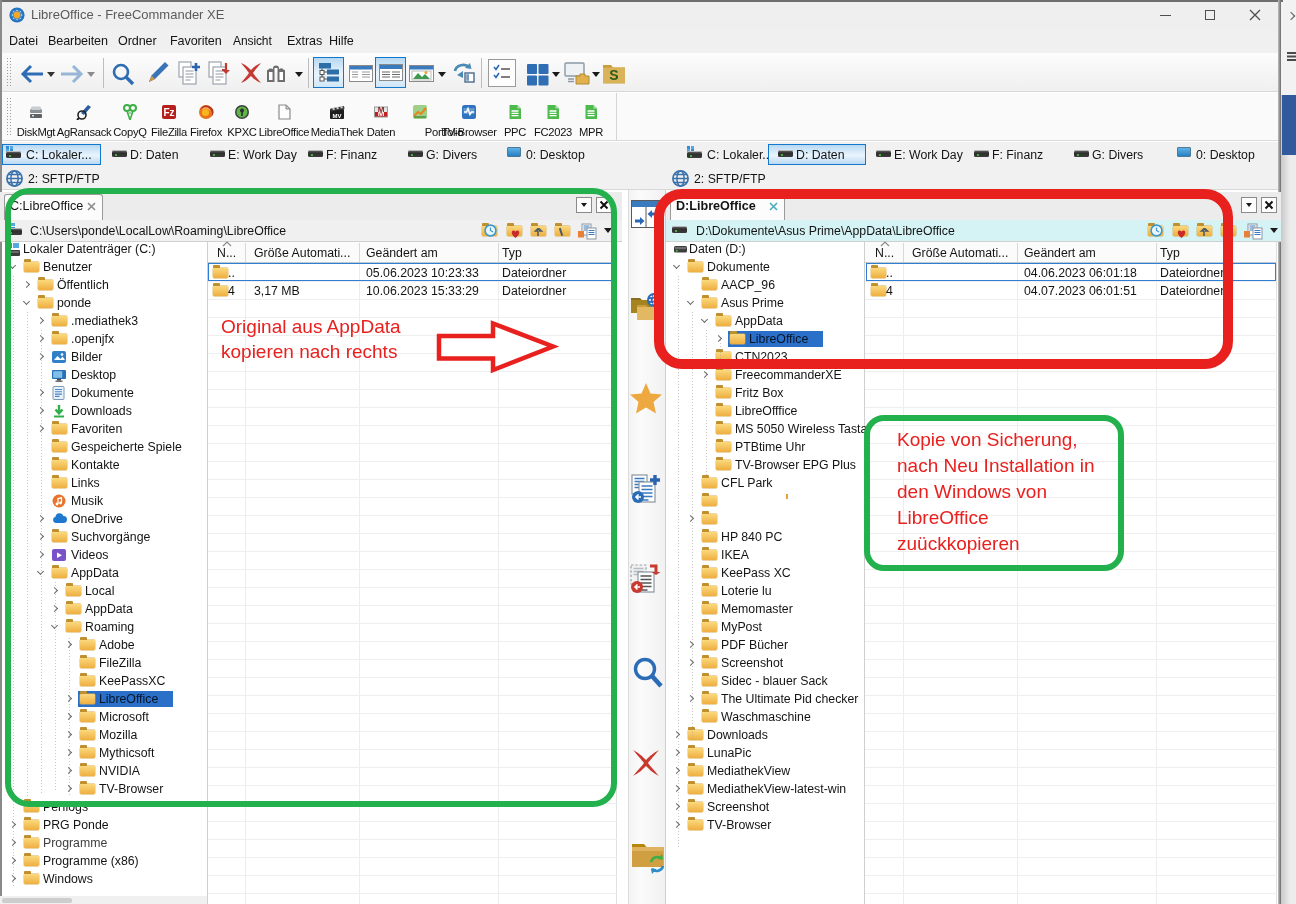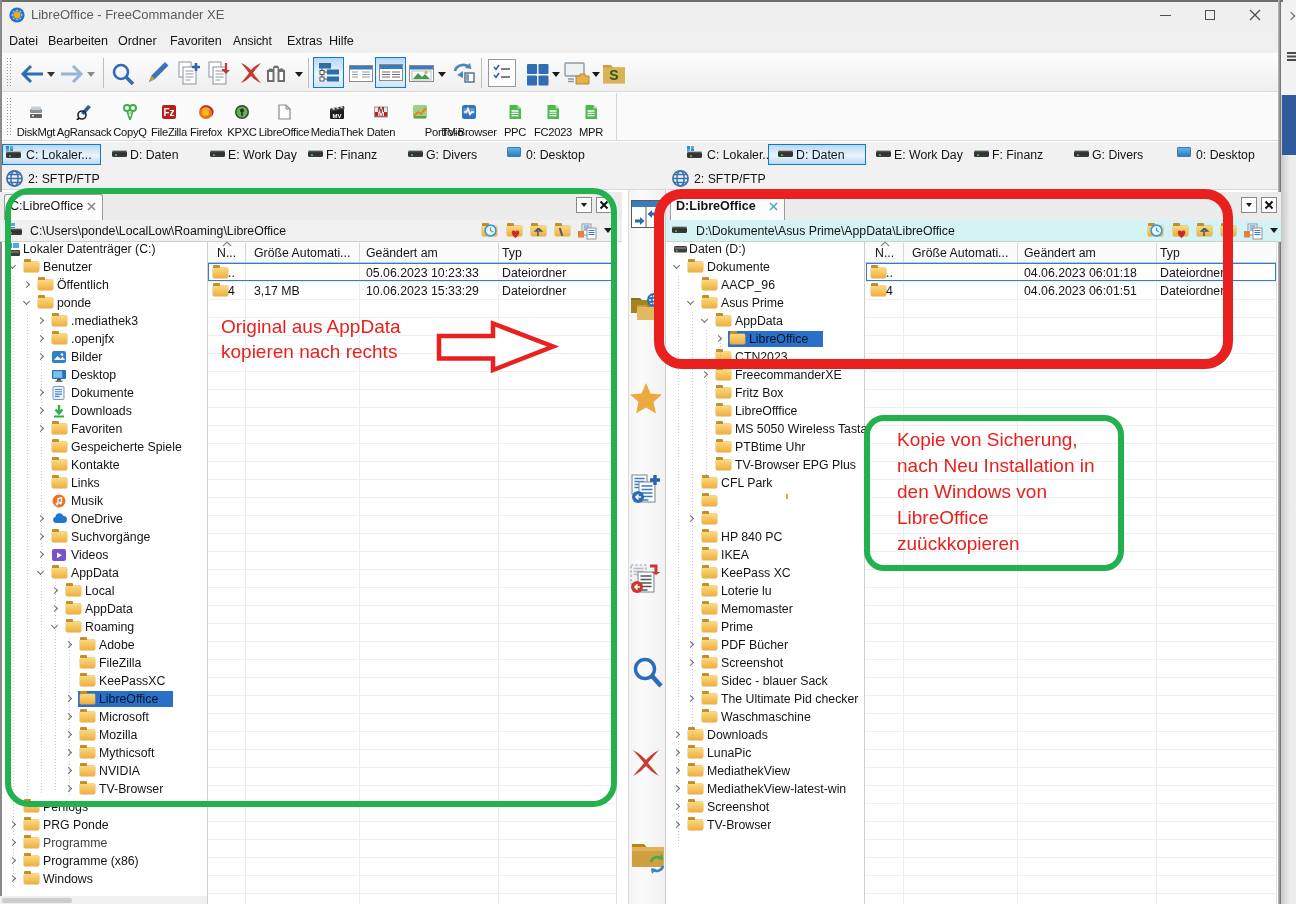--- a/index.html
+++ b/index.html
@@ -500,21 +500,21 @@
 <div class="gl" style="left:865px;top:857px;width:412px;height:1px;background:#eeeeee"></div>
 <div class="gl" style="left:865px;top:875px;width:412px;height:1px;background:#eeeeee"></div>
 <div class="gl" style="left:865px;top:893px;width:412px;height:1px;background:#eeeeee"></div>
 <div class="a" style="left:866px;top:263px;width:410px;height:18px;border:1px solid #2f7ed3"></div>
 <div class="fo" style="left:871px;top:268px"></div>
 <div class="t" style="left:886px;top:266px">..</div>
 <div class="t" style="left:1024px;top:266px">04.06.2023 06:01:18</div>
 <div class="t" style="left:1160px;top:266px">Dateiordner</div>
 <div class="fo" style="left:871px;top:286px"></div>
 <div class="t" style="left:886px;top:284px">4</div>
-<div class="t" style="left:1024px;top:284px">04.06.2023 06:01:51</div>
+<div class="t" style="left:1024px;top:284px">04.07.2023 06:01:51</div>
 <div class="t" style="left:1160px;top:284px">Dateiordner</div>
 <div class="a" style="left:207px;top:242px;width:1px;height:662px;background:#cfcfcf"></div>
 <div class="a" style="left:864px;top:242px;width:1px;height:662px;background:#cfcfcf"></div>
 <div class="a" style="left:0;top:896px;width:207px;height:8px;background:#f0f0f0"></div>
 <div class="a" style="left:2px;top:897.5px;width:70px;height:5px;background:#cdcdcd;border-radius:2px"></div>
 <svg class="a" style="left:5px;top:242px" width="15" height="14">
     <rect x="1" y="1" width="6" height="5" fill="#2f8cd8"></rect>
     <rect x="8" y="1" width="6" height="5" fill="#55a8e2"></rect>
     <rect x="0" y="8" width="15" height="6" rx="1" fill="#3c3c3c"></rect>
     <rect x="1" y="9" width="13" height="2" fill="#6a6a6a"></rect>
@@ -689,21 +689,21 @@
 <div class="t" style="left:721px;top:530px;color:#141414">HP 840 PC</div>
 <div class="fo" style="left:702px;top:550px"></div>
 <div class="t" style="left:721px;top:548px;color:#141414">IKEA</div>
 <div class="fo" style="left:702px;top:568px"></div>
 <div class="t" style="left:721px;top:566px;color:#141414">KeePass XC</div>
 <div class="fo" style="left:702px;top:586px"></div>
 <div class="t" style="left:721px;top:584px;color:#141414">Loterie lu</div>
 <div class="fo" style="left:702px;top:604px"></div>
 <div class="t" style="left:721px;top:602px;color:#141414">Memomaster</div>
 <div class="fo" style="left:702px;top:622px"></div>
-<div class="t" style="left:721px;top:620px;color:#141414">Prime</div>
+<div class="t" style="left:721px;top:620px;color:#141414">MyPost</div>
 <div class="ar r" style="left:688px;top:642px"></div>
 <div class="fo" style="left:702px;top:640px"></div>
 <div class="t" style="left:721px;top:638px;color:#141414">PDF Bücher</div>
 <div class="ar r" style="left:688px;top:660px"></div>
 <div class="fo" style="left:702px;top:658px"></div>
 <div class="t" style="left:721px;top:656px;color:#141414">Screenshot</div>
 <div class="fo" style="left:702px;top:676px"></div>
 <div class="t" style="left:721px;top:674px;color:#141414">Sidec - blauer Sack</div>
 <div class="ar r" style="left:688px;top:696px"></div>
 <div class="fo" style="left:702px;top:694px"></div>

